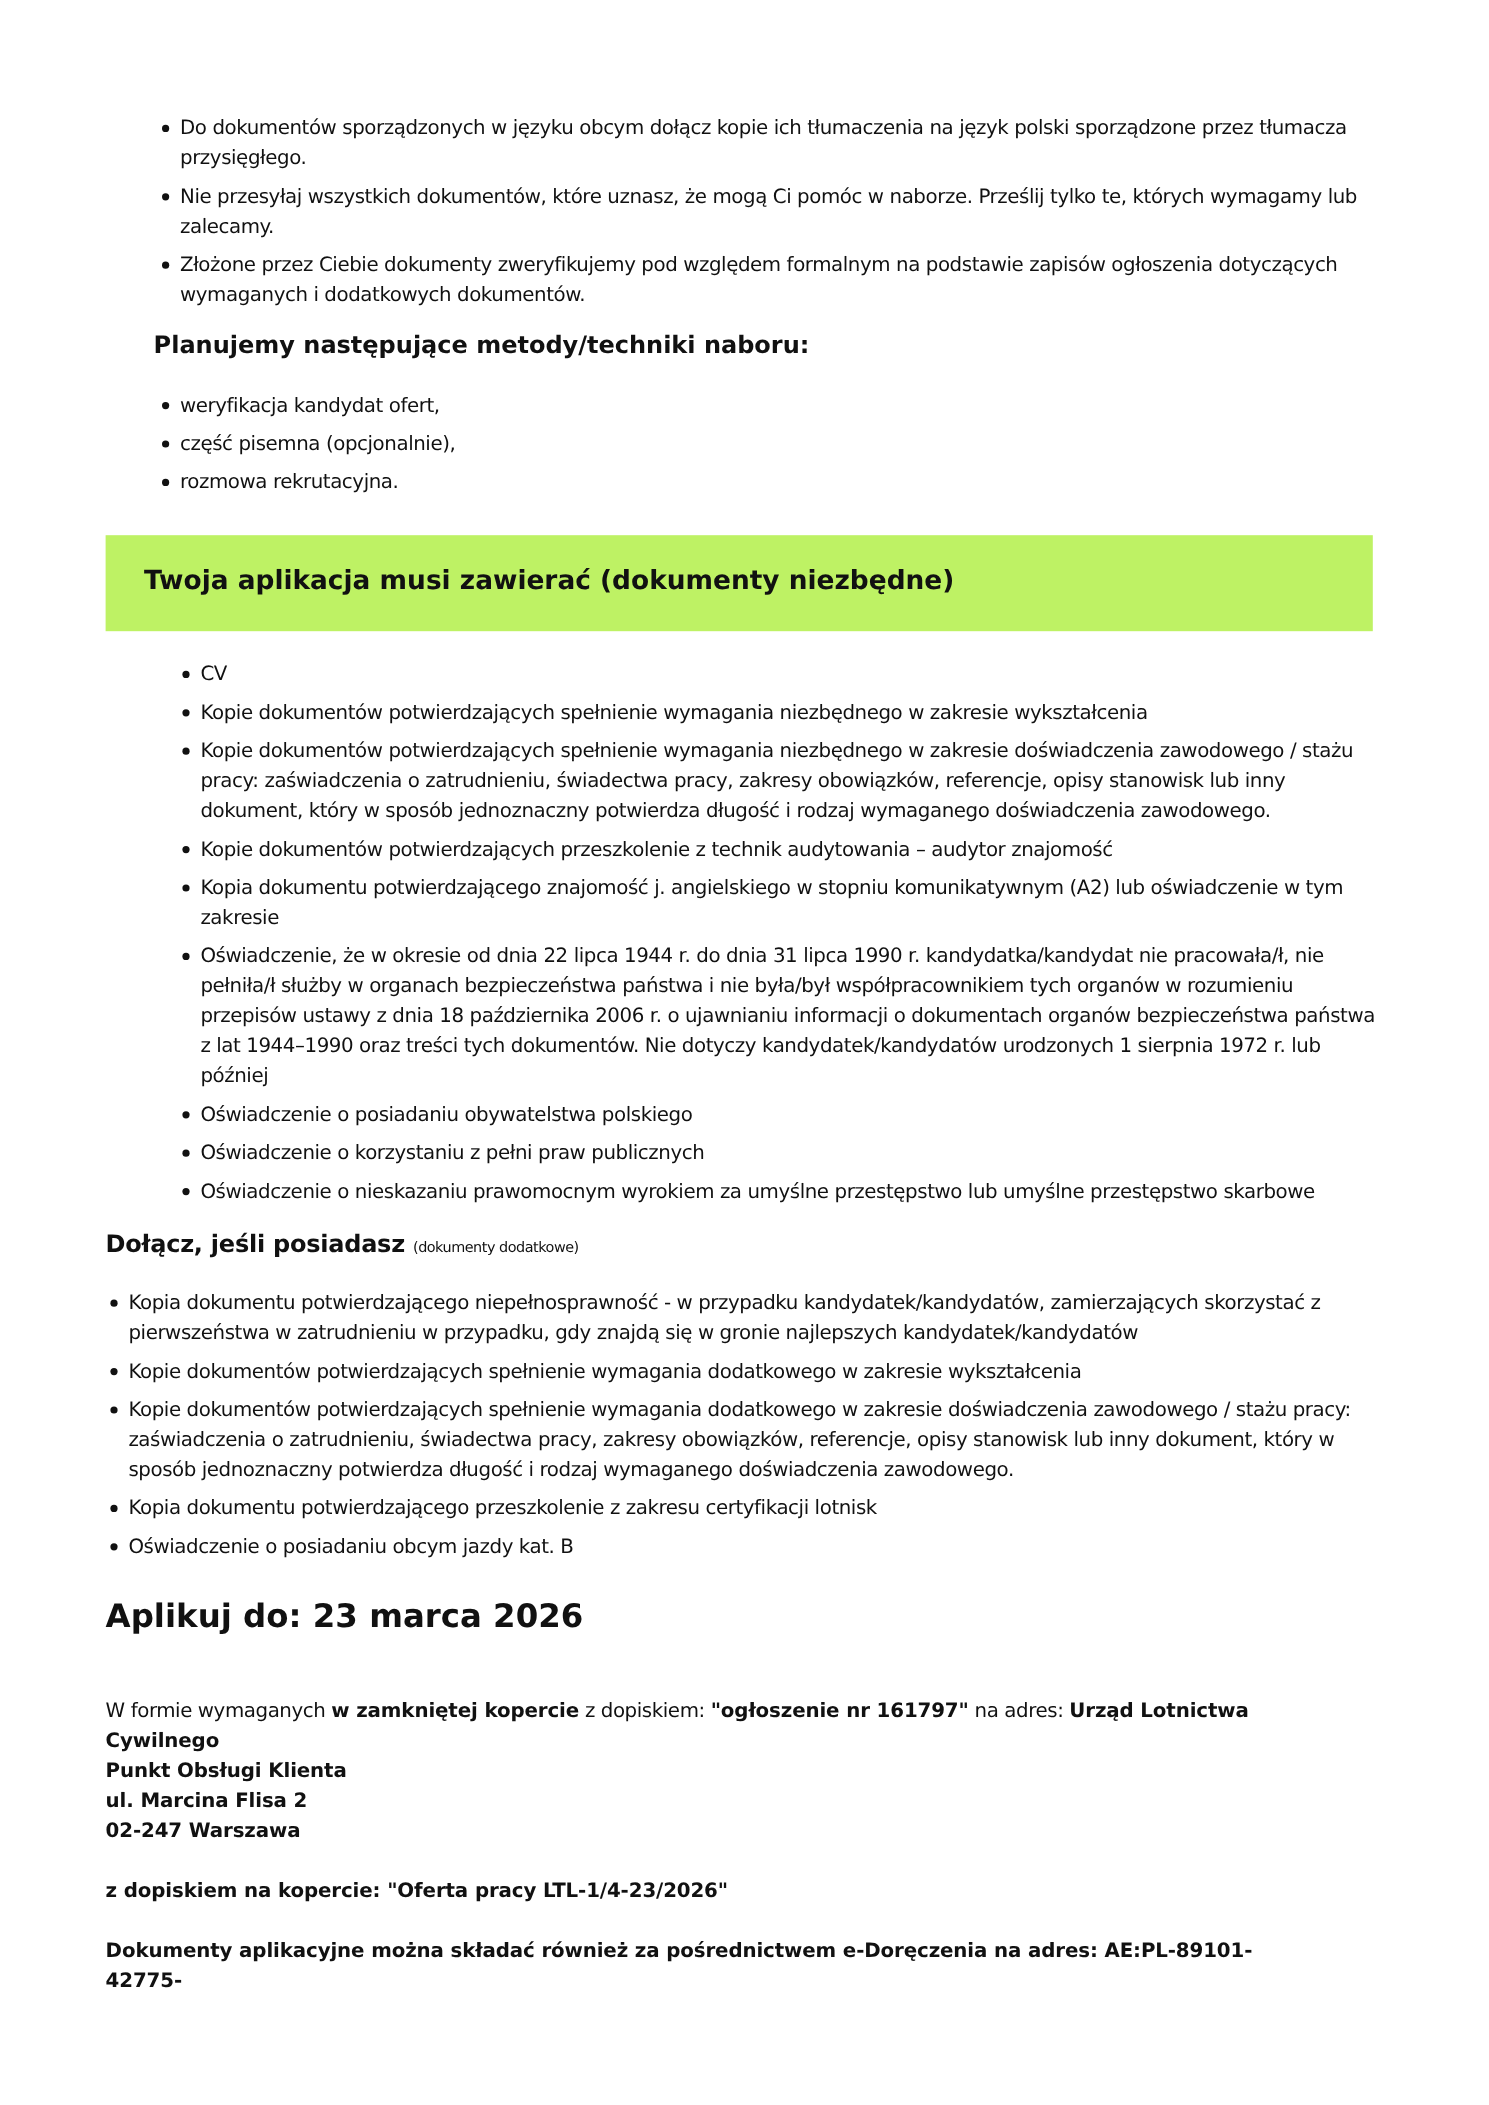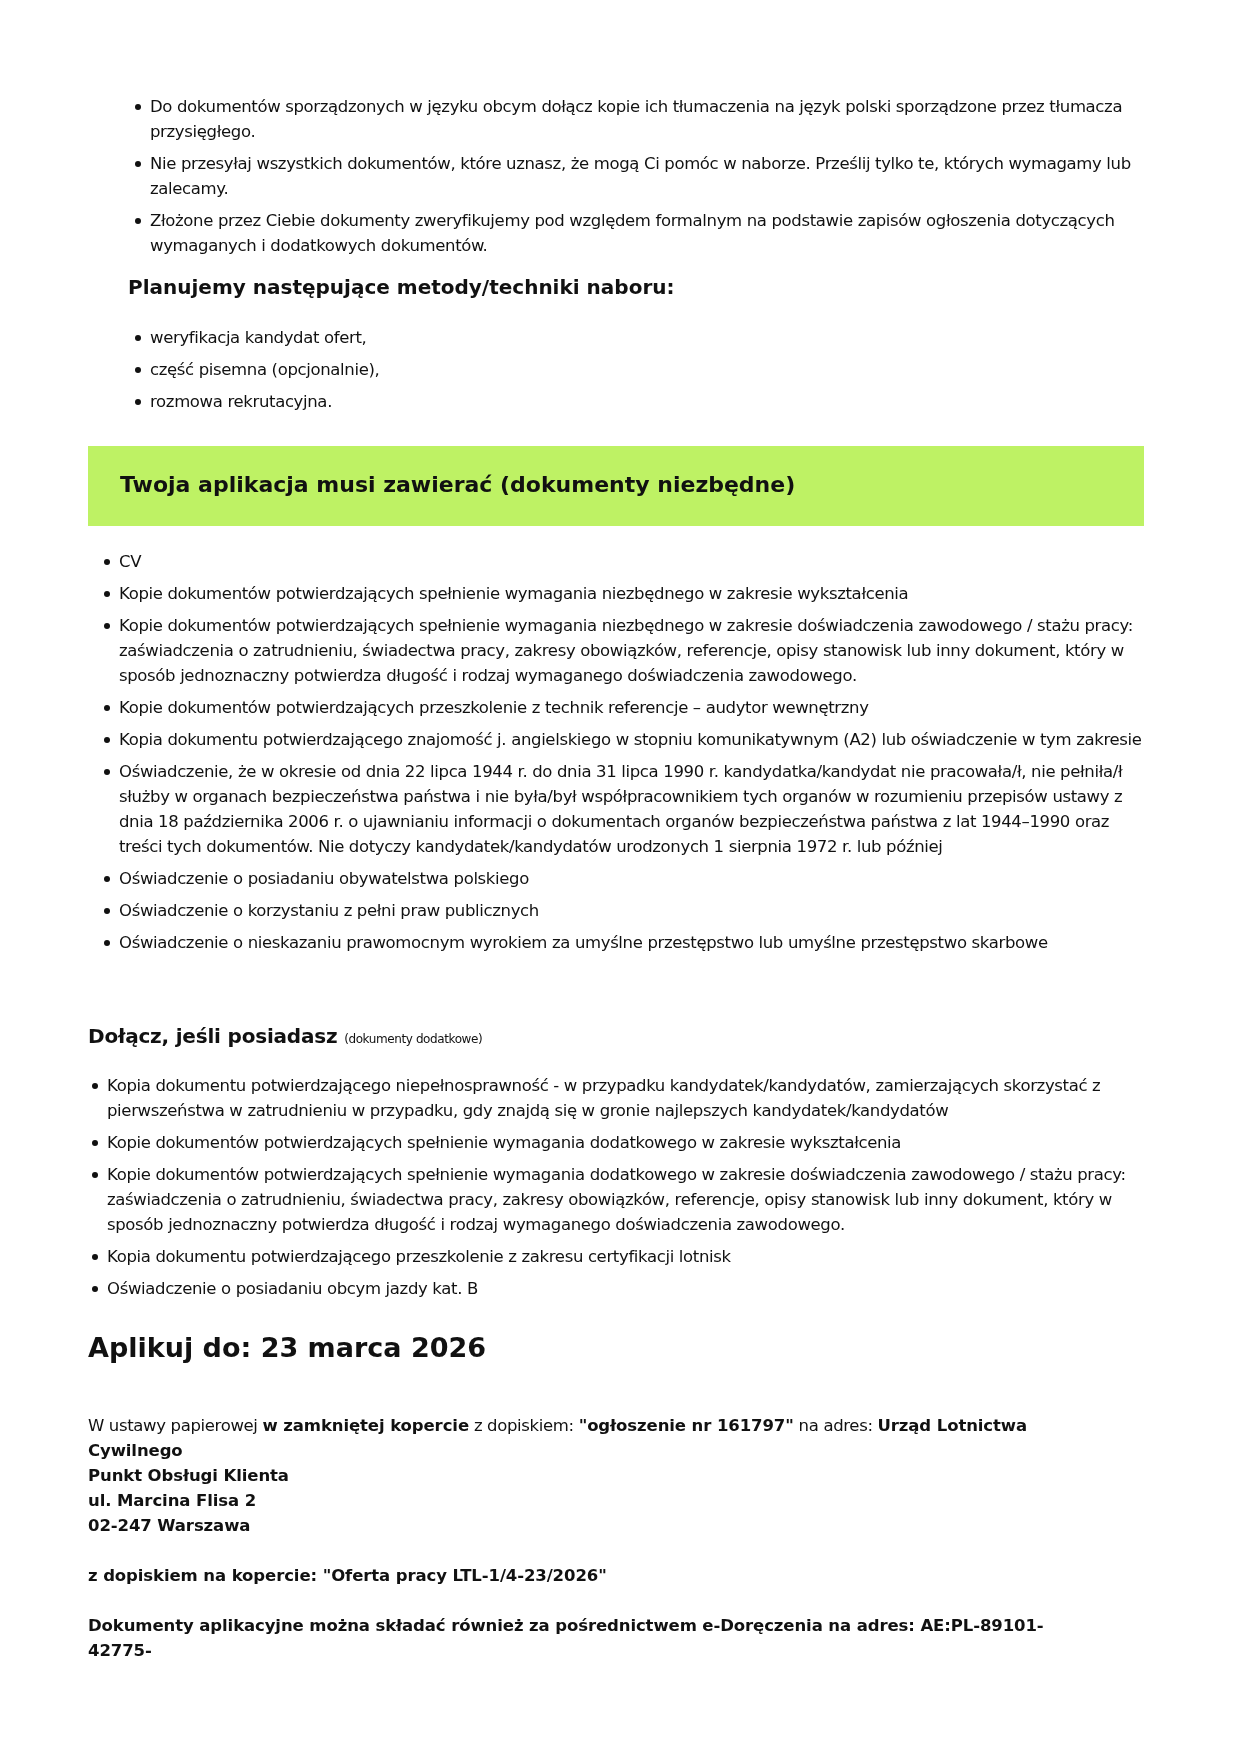--- a/index.html
+++ b/index.html
@@ -86,21 +86,21 @@
       font-weight: bold;
       letter-spacing: 0px;
     }
 
     .required-list {
       position: absolute;
       top: 549px;
       left: 31px;
       width: 1030px;
     }
-    .required-list li { margin-bottom: 7px; }
+    .required-list li { margin-bottom: 7px; margin-left: 48px; }
     .required-list li::before { left: -15px; }
 
     .optional-heading {
       position: absolute;
       top: 1024px;
       left: 0;
       margin: 0;
       font-size: 20px;
       font-weight: bold;
       letter-spacing: -0.2px;
@@ -163,21 +163,21 @@
   </ul>
 
   <div class="required-box">
     <h2>Twoja aplikacja musi zawierać (dokumenty niezbędne)</h2>
   </div>
 
   <ul class="required-list">
     <li>CV</li>
     <li>Kopie dokumentów potwierdzających spełnienie wymagania niezbędnego w zakresie wykształcenia</li>
     <li>Kopie dokumentów potwierdzających spełnienie wymagania niezbędnego w zakresie doświadczenia zawodowego / stażu pracy: zaświadczenia o zatrudnieniu, świadectwa pracy, zakresy obowiązków, referencje, opisy stanowisk lub inny dokument, który w sposób jednoznaczny potwierdza długość i rodzaj wymaganego doświadczenia zawodowego.</li>
-    <li>Kopie dokumentów potwierdzających przeszkolenie z technik referencje – audytor wewnętrzny</li>
+    <li>Kopie dokumentów potwierdzających przeszkolenie z technik audytowania – audytor znajomość</li>
     <li>Kopia dokumentu potwierdzającego znajomość j. angielskiego w stopniu komunikatywnym (A2) lub oświadczenie w tym zakresie</li>
     <li>Oświadczenie, że w okresie od dnia 22 lipca 1944 r. do dnia 31 lipca 1990 r. kandydatka/kandydat nie pracowała/ł, nie pełniła/ł służby w organach bezpieczeństwa państwa i nie była/był współpracownikiem tych organów w rozumieniu przepisów ustawy z dnia 18 października 2006 r. o ujawnianiu informacji o dokumentach organów bezpieczeństwa państwa z lat 1944–1990 oraz treści tych dokumentów. Nie dotyczy kandydatek/kandydatów urodzonych 1 sierpnia 1972 r. lub później</li>
     <li>Oświadczenie o posiadaniu obywatelstwa polskiego</li>
     <li>Oświadczenie o korzystaniu z pełni praw publicznych</li>
     <li>Oświadczenie o nieskazaniu prawomocnym wyrokiem za umyślne przestępstwo lub umyślne przestępstwo skarbowe</li>
   </ul>
 
   <h3 class="optional-heading">
     <span>Dołącz, jeśli posiadasz</span>
     <span class="sub">(dokumenty dodatkowe)</span>
@@ -188,21 +188,21 @@
     <li>Kopie dokumentów potwierdzających spełnienie wymagania dodatkowego w zakresie wykształcenia</li>
     <li>Kopie dokumentów potwierdzających spełnienie wymagania dodatkowego w zakresie doświadczenia zawodowego / stażu pracy: zaświadczenia o zatrudnieniu, świadectwa pracy, zakresy obowiązków, referencje, opisy stanowisk lub inny dokument, który w sposób jednoznaczny potwierdza długość i rodzaj wymaganego doświadczenia zawodowego.</li>
     <li>Kopia dokumentu potwierdzającego przeszkolenie z zakresu certyfikacji lotnisk</li>
     <li>Oświadczenie o posiadaniu obcym jazdy kat. B</li>
   </ul>
 
   <h2 class="deadline">Aplikuj do: 23 marca 2026</h2>
 
   <div class="apply-text">
     <p>
-      <span>W ustawy papierowej </span><b>w zamkniętej kopercie</b><span> z dopiskiem: </span><b>"ogłoszenie nr 161797"</b><span> na adres: </span><b>Urząd Lotnictwa Cywilnego</b>
+      <span>W formie wymaganych </span><b>w zamkniętej kopercie</b><span> z dopiskiem: </span><b>"ogłoszenie nr 161797"</b><span> na adres: </span><b>Urząd Lotnictwa Cywilnego</b>
     </p>
     <p><b>Punkt Obsługi Klienta</b></p>
     <p><b>ul. Marcina Flisa 2</b></p>
     <p><b>02-247 Warszawa</b></p>
     <div class="gap"></div>
     <p><b>z dopiskiem na kopercie: "Oferta pracy LTL-1/4-23/2026"</b></p>
     <div class="gap"></div>
     <p><b>Dokumenty aplikacyjne można składać również za pośrednictwem e-Doręczenia na adres: AE:PL-89101-42775-</b></p>
   </div>
 

